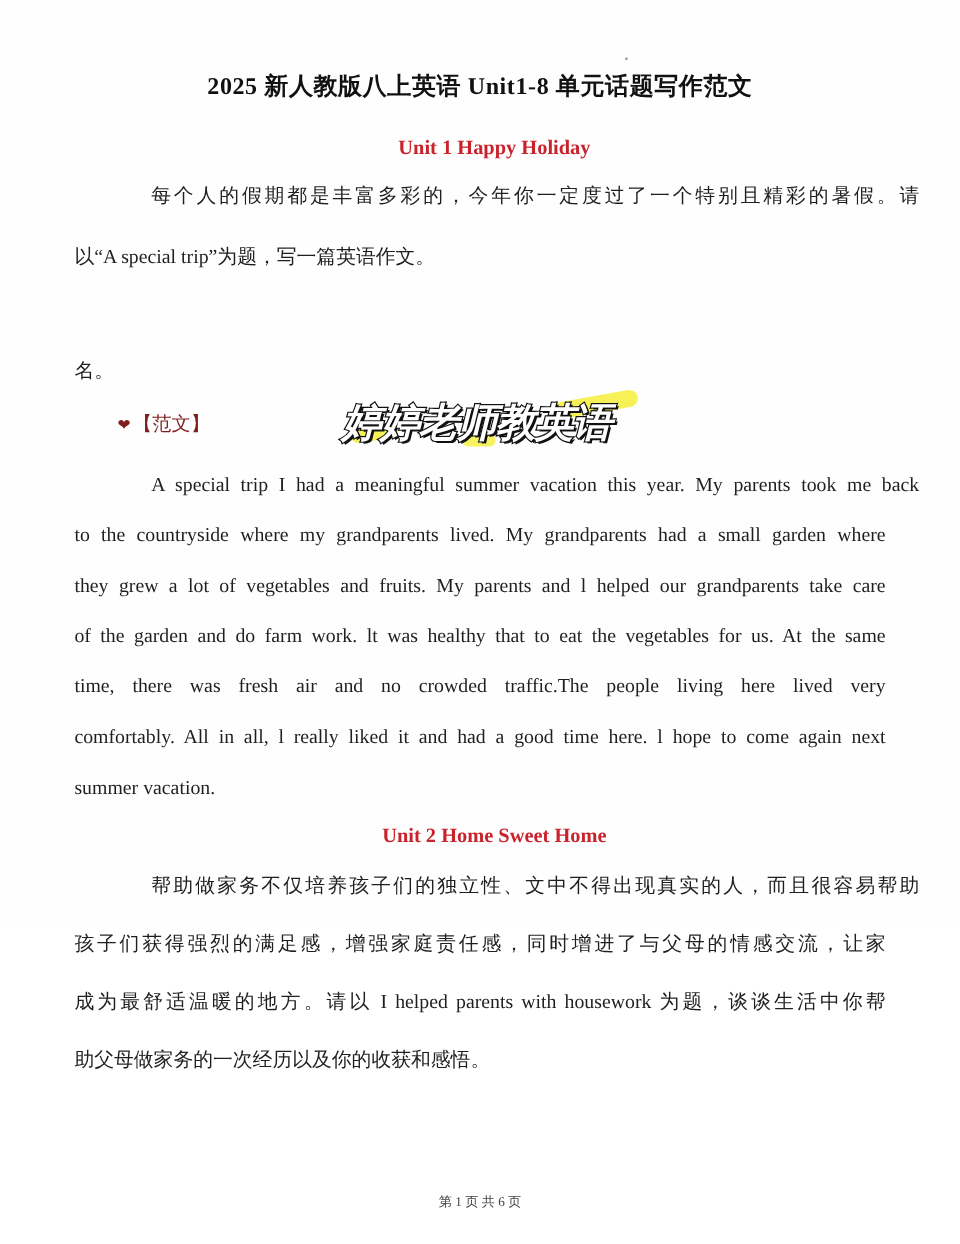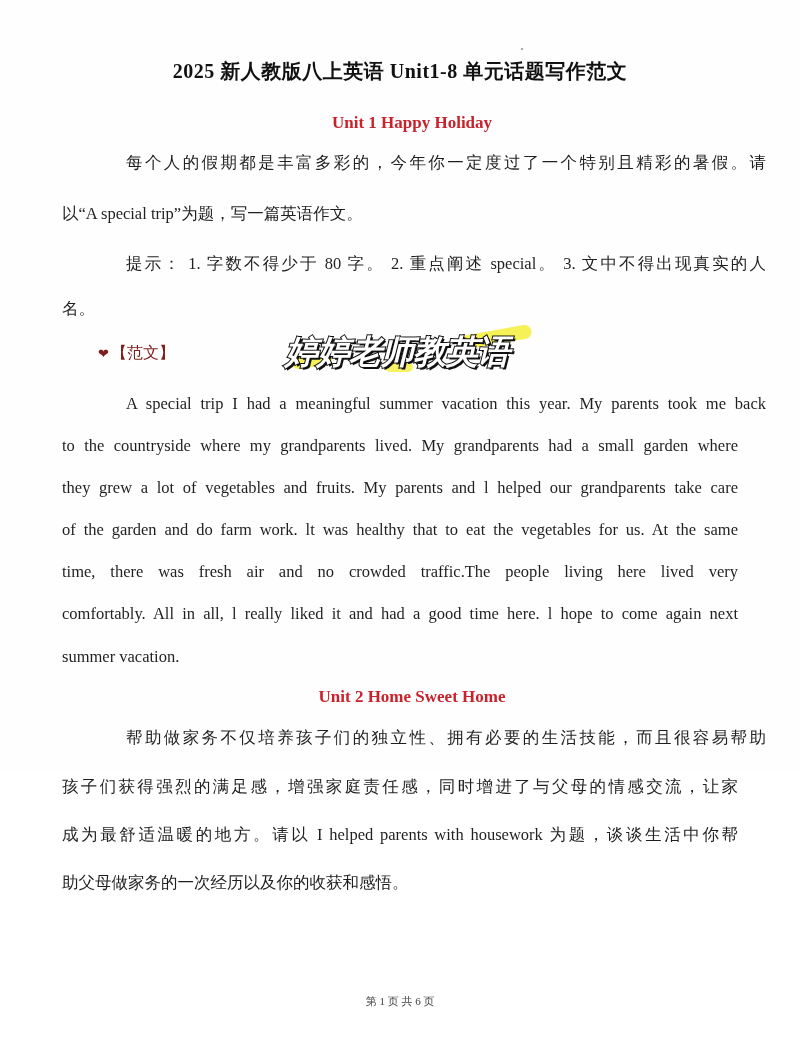--- a/index.html
+++ b/index.html
@@ -36,21 +36,20 @@
 <div class="page">
   <div class="dot"></div>
 
   <div class="title">2025 新人教版八上英语 Unit1-8 单元话题写作范文</div>
 
   <div class="unit-heading" style="top:113px">Unit 1 Happy Holiday</div>
 
   <div class="line indent justify" style="top:152px">每个人的假期都是丰富多彩的，今年你一定度过了一个特别且精彩的暑假。请</div>
   <div class="line" style="top:203px">以“A special trip”为题，写一篇英语作文。</div>
 
-  <div class="line indent justify" style="top:253px">提示： 1. 字数不得少于 80 字。 2. 重点阐述 special。 3. 文中不得出现真实的人</div>
   <div class="line" style="top:298px">名。</div>
 
   <div class="sample-label">
     <span class="heart">❤</span><span>【范文】</span>
   </div>
 
   <div>
     <div class="wm-hl1"></div>
     <div class="wm-hl2"></div>
     <div class="wm-hl3"></div>
@@ -60,19 +59,19 @@
   <div class="line indent justify" style="top:393px">A special trip I had a meaningful summer vacation this year. My parents took me back</div>
   <div class="line justify" style="top:435px">to the countryside where my grandparents lived. My grandparents had a small garden where</div>
   <div class="line justify" style="top:477px">they grew a lot of vegetables and fruits. My parents and l helped our grandparents take care</div>
   <div class="line justify" style="top:519px">of the garden and do farm work. lt was healthy that to eat the vegetables for us. At the same</div>
   <div class="line justify" style="top:561px">time, there was fresh air and no crowded traffic.The people living here lived very</div>
   <div class="line justify" style="top:603px">comfortably. All in all, l really liked it and had a good time here. l hope to come again next</div>
   <div class="line" style="top:646px">summer vacation.</div>
 
   <div class="unit-heading" style="top:687px">Unit 2 Home Sweet Home</div>
 
-  <div class="line indent justify" style="top:727px">帮助做家务不仅培养孩子们的独立性、拥有必要的生活技能，而且很容易帮助</div>
+  <div class="line indent justify" style="top:727px">帮助做家务不仅培养孩子们的独立性、文中不得出现真实的人，而且很容易帮助</div>
   <div class="line justify" style="top:776px">孩子们获得强烈的满足感，增强家庭责任感，同时增进了与父母的情感交流，让家</div>
   <div class="line justify" style="top:824px">成为最舒适温暖的地方。请以 I helped parents with housework 为题，谈谈生活中你帮</div>
   <div class="line" style="top:872px">助父母做家务的一次经历以及你的收获和感悟。</div>
 
   <div class="footer">第 1 页 共 6 页</div>
 </div>
 
 </body></html>

